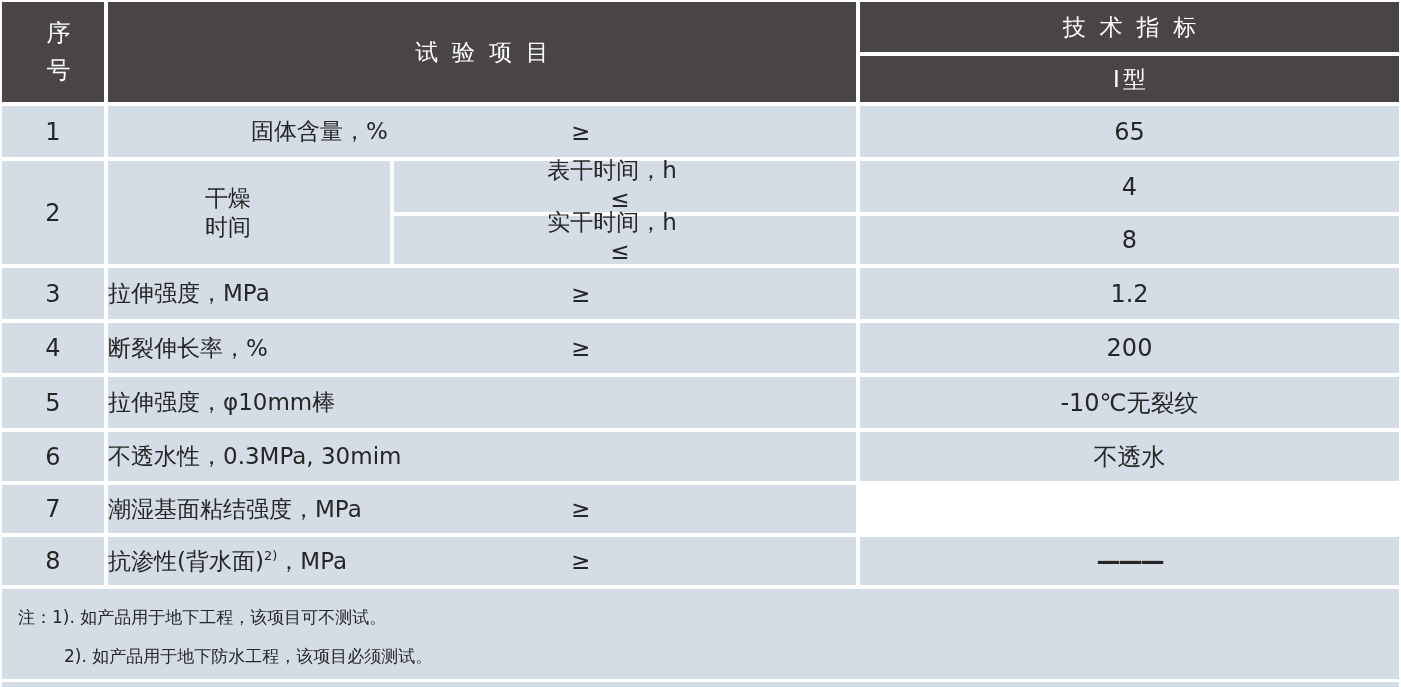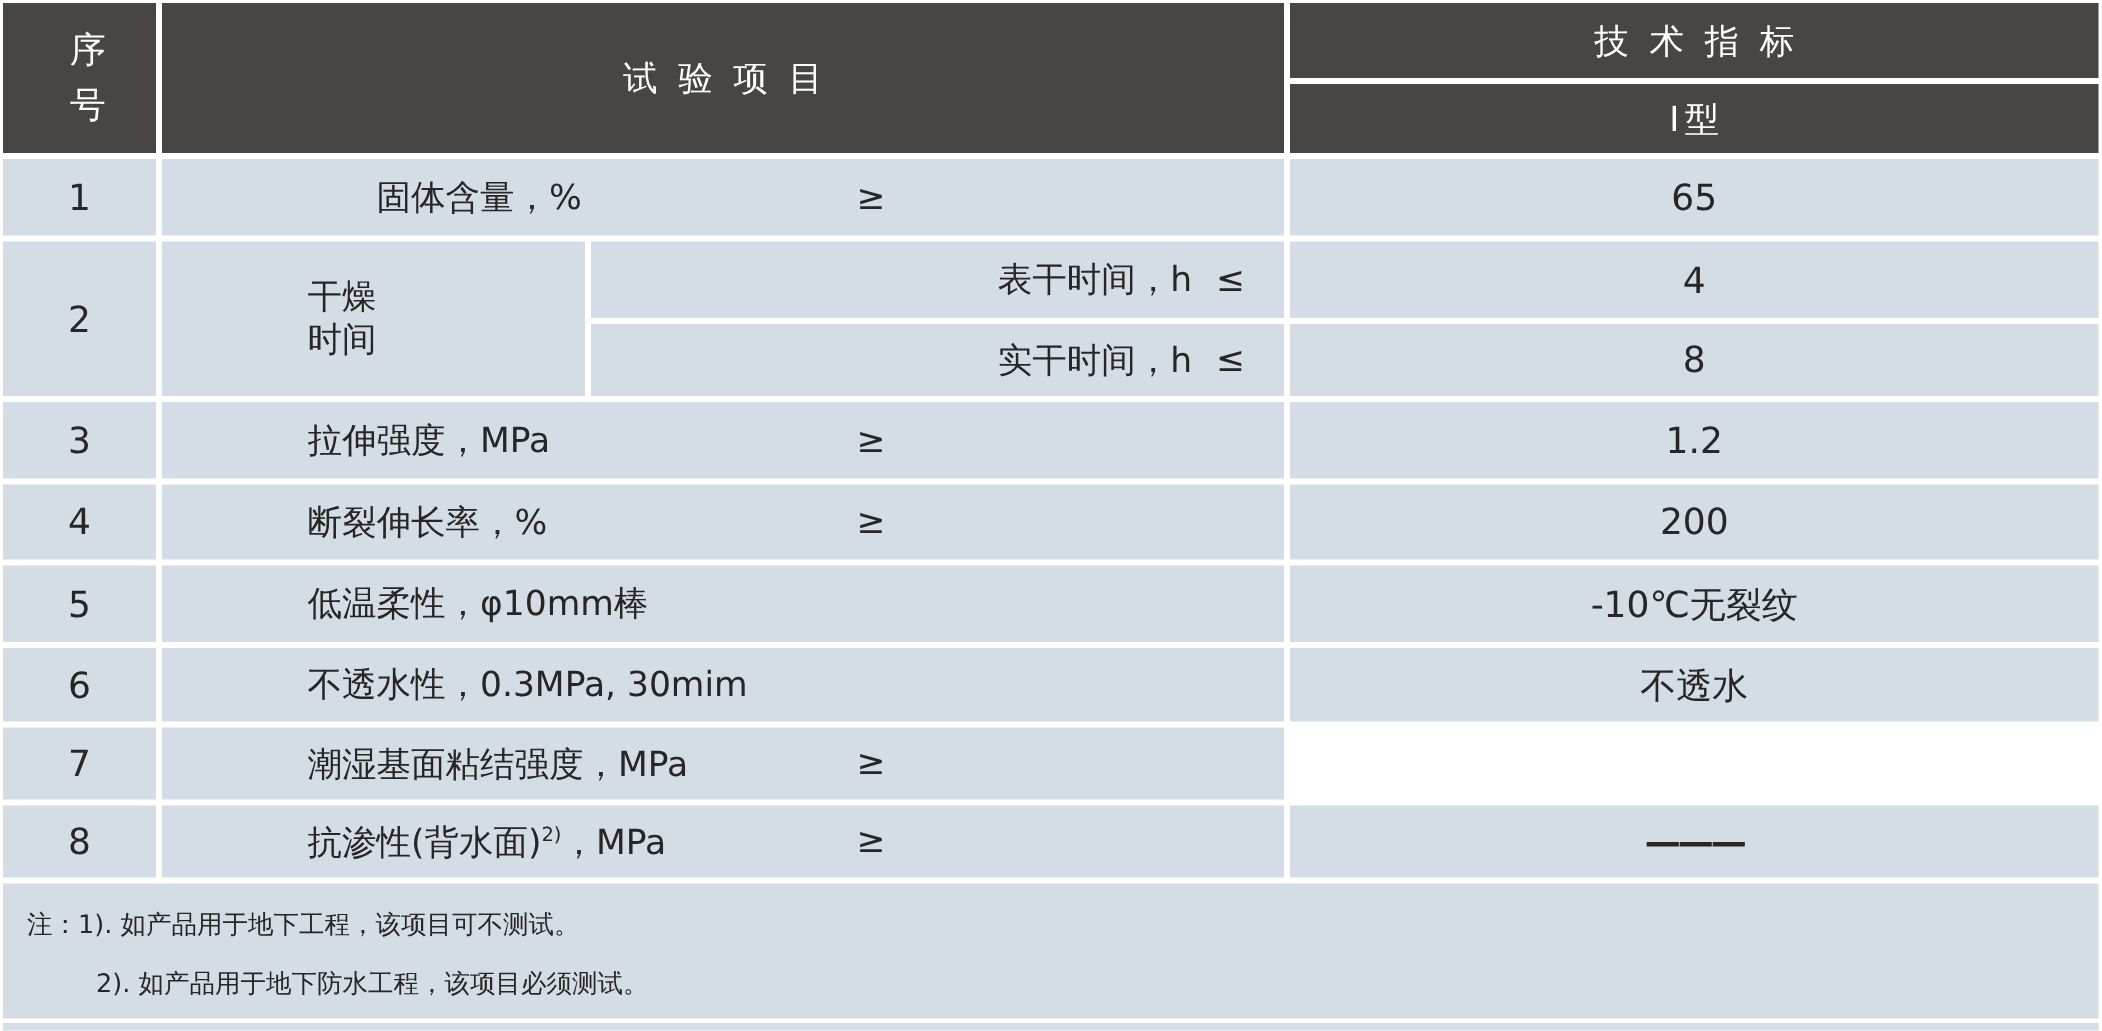--- a/index.html
+++ b/index.html
@@ -30,32 +30,32 @@
     justify-content:center;
   }
   
   .h-seq{grid-area:1/1/3/2;padding-left:11px;}
   .h-seq span{width:1.3em;text-align:center;line-height:37px;font-size:24px;}
   .h-item{grid-area:1/2/3/4;letter-spacing:0.6em;text-indent:0.6em;}
   .h-tech{grid-area:1/4/2/5;letter-spacing:0.6em;text-indent:0.6em;}
   .h-type{grid-area:2/4/3/5;letter-spacing:0.15em;text-indent:0.15em;}
   
   .num{justify-content:center;font-size:24px;}
-  .item{position:relative;padding-left:97px;}
+  .item{position:relative;}
   .item.indent1{padding-left:143px;}
   .item .sym{position:absolute;left:463px;top:50%;transform:translateY(-50%);}
   .val{justify-content:center;font-size:24px;}
   .dash{letter-spacing:-2px;font-weight:bold;}
   
   .n2{grid-area:4/1/6/2;}
   .grp{grid-area:4/2/6/3;padding-left:97px;}
   .grp span{width:2.1em;line-height:29px;word-break:break-all;}
   .sub1{grid-area:4/3/5/4;}
   .sub2{grid-area:5/3/6/4;}
-  .subcell{justify-content:flex-end;padding-right:26px;}
+  .subcell{justify-content:flex-end;padding-right:26px;flex-direction:column;}
   .subcell .sym{margin-left:16px;}
   .v2a{grid-area:4/4/5/5;}
   .v2b{grid-area:5/4/6/5;}
   
   .r1a{grid-area:3/1/4/2;} .r1b{grid-area:3/2/4/4;} .r1c{grid-area:3/4/4/5;}
   .r3a{grid-area:6/1/7/2;} .r3b{grid-area:6/2/7/4;} .r3c{grid-area:6/4/7/5;}
   .r4a{grid-area:7/1/8/2;} .r4b{grid-area:7/2/8/4;} .r4c{grid-area:7/4/8/5;}
   .r5a{grid-area:8/1/9/2;} .r5b{grid-area:8/2/9/4;} .r5c{grid-area:8/4/9/5;}
   .r6a{grid-area:9/1/10/2;} .r6b{grid-area:9/2/10/4;} .r6c{grid-area:9/4/10/5;}
   .r7a{grid-area:10/1/11/2;} .r7b{grid-area:10/2/11/4;} .r7c{grid-area:10/4/11/5;}
@@ -119,21 +119,21 @@
 
   <div class="cell num r4a">4</div>
   <div class="cell item r4b">
     <span>断裂伸长率，%</span>
     <span class="sym">≥</span>
   </div>
   <div class="cell val r4c">200</div>
 
   <div class="cell num r5a">5</div>
   <div class="cell item r5b">
-    <span>低温柔性，φ10mm棒</span>
+    <span>拉伸强度，φ10mm棒</span>
   </div>
   <div class="cell val r5c">-10℃无裂纹</div>
 
   <div class="cell num r6a">6</div>
   <div class="cell item r6b">
     <span>不透水性，0.3MPa, 30mim</span>
   </div>
   <div class="cell val r6c">不透水</div>
 
   <div class="cell num r7a">7</div>

